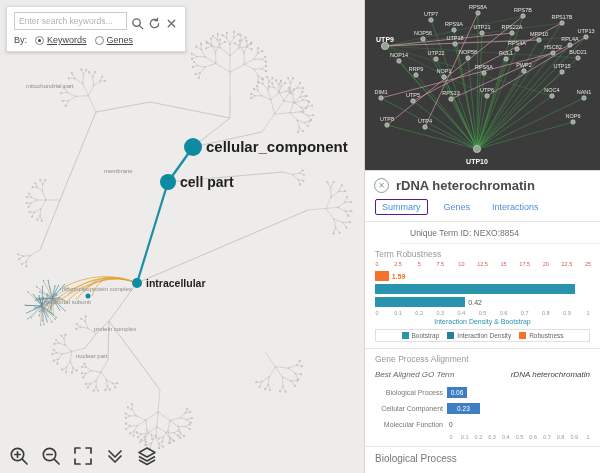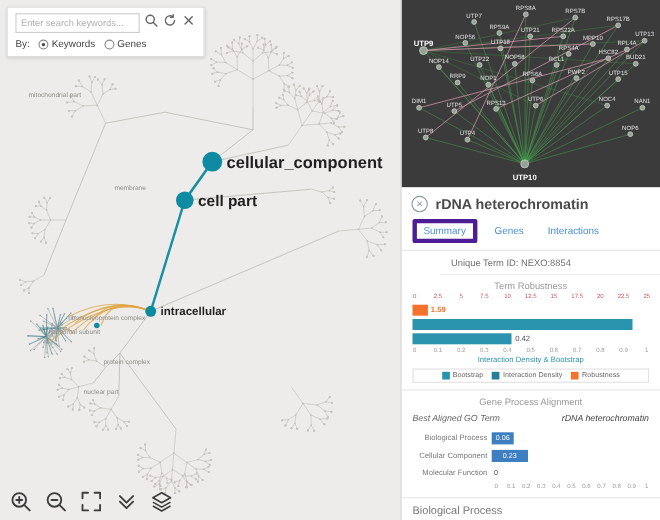--- a/index.html
+++ b/index.html
@@ -18,30 +18,30 @@
   }
   #tree-svg { position:absolute; left:0; top:0; }
 
   .search-panel {
     position:absolute; top:6px; left:6px; width:180px;
     background:#fff; border:1px solid #d9d9d9;
     box-shadow:0 1px 3px rgba(0,0,0,.18);
     padding:5px 7px 6px;
   }
   .sp-title { font-size:12px; font-weight:bold; color:#333; margin-bottom:4px; }
-  .sp-row { display:flex; align-items:flex-start; gap:4px; }
+  .sp-row { display:flex; align-items:flex-end; gap:4px; }
   .sp-row input {
     flex:1; min-width:0; font-size:8.5px; padding:3px 4px;
     border:1px solid #ccc; color:#333; outline:none;
     font-family:"Liberation Sans", sans-serif;
   }
   .sp-row input::placeholder { color:#b0b0b0; }
   .sp-icon { width:13px; height:13px; color:#666; cursor:pointer; flex:none; display:flex; }
   .sp-radios { display:flex; align-items:center; gap:8px; margin-top:5px; font-size:9px; color:#444; }
-  .sp-radios label { display:flex; align-items:center; cursor:pointer; }
+  .sp-radios label { display:flex; align-items:center; cursor:pointer;text-decoration:underline; }
   .radio {
     width:9px; height:9px; border:1px solid #888; border-radius:50%;
     display:inline-block; position:relative; margin-right:3px; background:#fff; flex:none;
   }
   .radio.checked::after { content:""; position:absolute; left:2px; top:2px; right:2px; bottom:2px; background:#444; border-radius:50%; }
 
   .toolbar { position:absolute; left:8px; bottom:6px; display:flex; gap:10px; }
   .tool-btn { width:22px; height:22px; background:transparent; border:none; padding:0; cursor:pointer; color:#3d3d3d; display:flex; }
 
   
@@ -51,23 +51,23 @@
   .details { flex:1; background:#fff; overflow:hidden; color:#555; border-top:1px solid #ddd; }
   .det-header { display:flex; align-items:center; gap:7px; padding:7px 9px 4px; }
   .close-btn {
     width:15px; height:15px; border:1.5px solid #8a9a9e; border-radius:50%;
     color:#8a9a9e; display:flex; align-items:center; justify-content:center;
     font-size:8px; line-height:1; cursor:pointer; background:#fff; padding:0; flex:none;
   }
   .det-title { font-size:13px; font-weight:bold; color:#4a4a4a; }
   .tabs { display:flex; gap:10px; padding:2px 10px 6px; border-bottom:1px solid #e4e4e4; align-items:center; }
   .tab { color:#4a90d9; font-size:9px; cursor:pointer; padding:2px 6px; }
-  .tab.active { border:4px solid #4c1d95; border-radius:2px; }
+  .tab.active { border:1px solid #4c1d95; border-radius:2px; }
   .term-id { padding:6px 10px 5px; color:#707070; font-size:8.5px; border-bottom:1px solid #eee;margin-left:35px; }
-  .section-label { padding:5px 10px 2px; color:#999; font-size:8.5px;text-align:center; }
+  .section-label { padding:5px 10px 2px; color:#999; font-size:8.5px; }
 
   .chart { padding:0 10px; }
   .axis-row { position:relative; height:7px; margin:0 2px; }
   .axis-row span { position:absolute; transform:translateX(-50%); font-size:5.5px; color:#999; top:0; white-space:nowrap; }
   .axis-row.red span { color:#cf5c55; }
   .bar-row { height:10px; margin:3px 0; display:flex; align-items:center; }
   .bar { height:10px; flex:none; }
   .bar-label { font-size:7px; margin-left:3px; color:#555; }
   .bar-label.orange { color:#f4722b; font-weight:bold; }
   .axis-title { text-align:center; color:#2a93ad; font-size:7px; margin-top:1px; }

